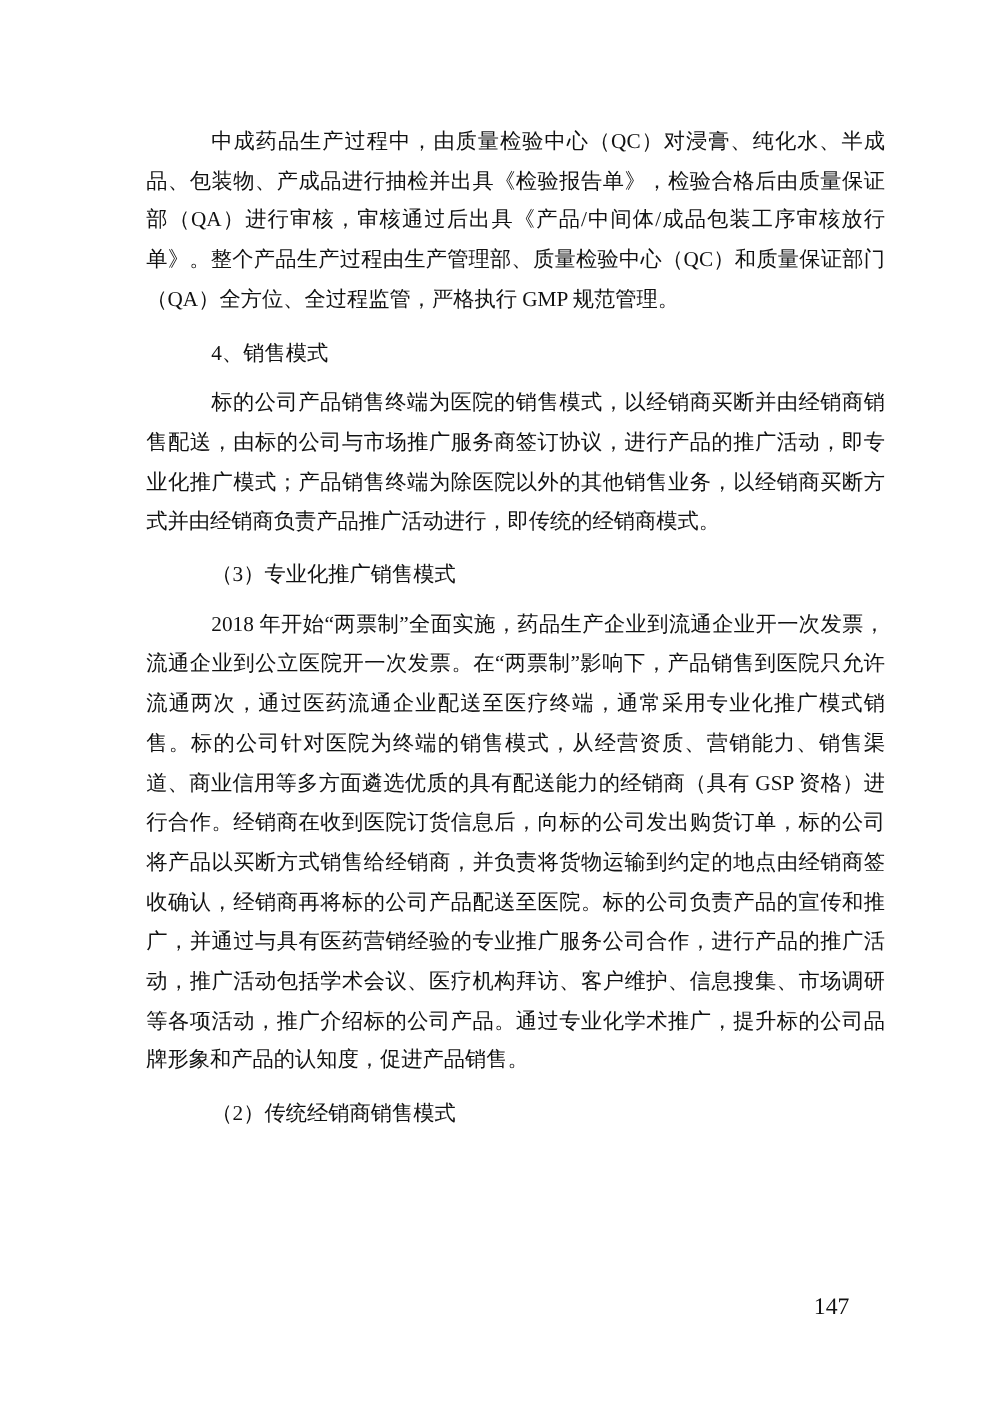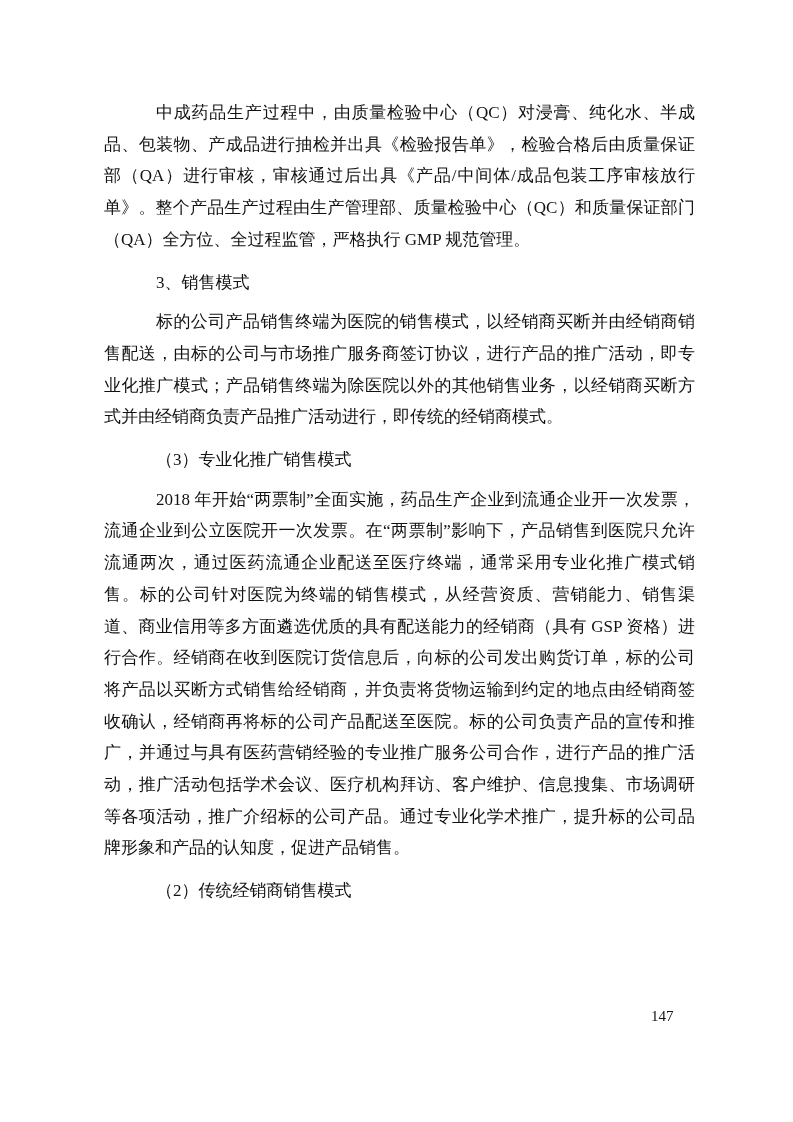--- a/index.html
+++ b/index.html
@@ -11,21 +11,21 @@
     position: relative;
     width: 793px;
     height: 1122px;
     background: #ffffff;
     overflow: hidden;
     font-family: "Liberation Serif", "DejaVu Serif", serif;
     color: #111111;
   }
   .content {
     position: absolute;
-    left: 104px;
+    left: 117px;
     top: 97px;
     width: 591px;
   }
   .para {
     font-size: 17px;
     line-height: 31.7px;
     margin: 0;
     text-align: justify;
     text-indent: 52px;
     word-break: break-all;
@@ -33,32 +33,32 @@
   .heading {
     font-size: 17px;
     line-height: 31.7px;
     font-weight: normal;
     margin: 11px 0 8px 0;
     text-indent: 52px;
   }
   .page-number {
     position: absolute;
     left: 651px;
-    top: 1007px;
-    font-size: 15px;
+    top: 1037px;
+    font-size: 19px;
     line-height: 18px;
     color: #111111;
   }
 </style>
 </head>
 <body>
 
 <div class="page">
   <div class="content">
     <p class="para">中成药品生产过程中，由质量检验中心（QC）对浸膏、纯化水、半成品、包装物、产成品进行抽检并出具《检验报告单》，检验合格后由质量保证部（QA）进行审核，审核通过后出具《产品/中间体/成品包装工序审核放行单》。整个产品生产过程由生产管理部、质量检验中心（QC）和质量保证部门（QA）全方位、全过程监管，严格执行 GMP 规范管理。</p>
-    <p class="heading">3、销售模式</p>
+    <p class="heading">4、销售模式</p>
     <p class="para">标的公司产品销售终端为医院的销售模式，以经销商买断并由经销商销售配送，由标的公司与市场推广服务商签订协议，进行产品的推广活动，即专业化推广模式；产品销售终端为除医院以外的其他销售业务，以经销商买断方式并由经销商负责产品推广活动进行，即传统的经销商模式。</p>
     <p class="heading">（3）专业化推广销售模式</p>
     <p class="para">2018 年开始“两票制”全面实施，药品生产企业到流通企业开一次发票，流通企业到公立医院开一次发票。在“两票制”影响下，产品销售到医院只允许流通两次，通过医药流通企业配送至医疗终端，通常采用专业化推广模式销售。标的公司针对医院为终端的销售模式，从经营资质、营销能力、销售渠道、商业信用等多方面遴选优质的具有配送能力的经销商（具有 GSP 资格）进行合作。经销商在收到医院订货信息后，向标的公司发出购货订单，标的公司将产品以买断方式销售给经销商，并负责将货物运输到约定的地点由经销商签收确认，经销商再将标的公司产品配送至医院。标的公司负责产品的宣传和推广，并通过与具有医药营销经验的专业推广服务公司合作，进行产品的推广活动，推广活动包括学术会议、医疗机构拜访、客户维护、信息搜集、市场调研等各项活动，推广介绍标的公司产品。通过专业化学术推广，提升标的公司品牌形象和产品的认知度，促进产品销售。</p>
     <p class="heading">（2）传统经销商销售模式</p>
   </div>
   <div class="page-number">147</div>
 </div>
 
 </body></html>

